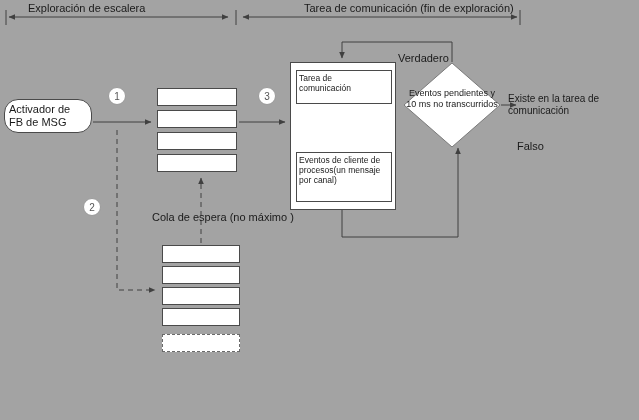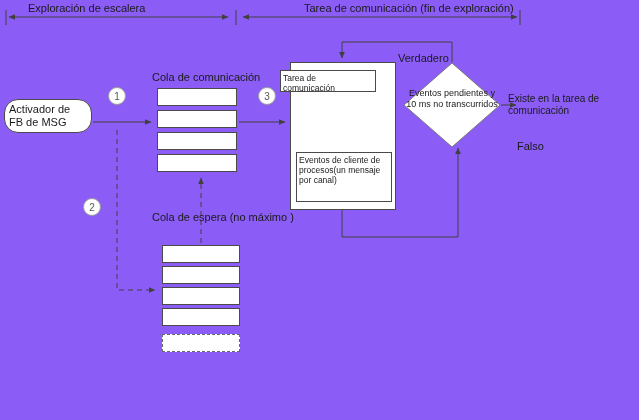--- a/index.html
+++ b/index.html
@@ -1,18 +1,18 @@
 <!DOCTYPE html>
 <html><head>
 <meta charset="utf-8">
 <style>
   * { margin:0; padding:0; box-sizing:border-box; }
   html,body { background:#ffffff; }
   .canvas {
-    position:relative; width:639px; height:420px; background:#8b5cf6;
+    position:relative; width:639px; height:420px; background:#a3a3a3;
     font-family:"Liberation Sans", sans-serif; color:#1a1a1a; overflow:hidden;
   }
   .abs { position:absolute; }
   .lbl { position:absolute; font-size:11px; white-space:nowrap; color:#1a1a1a; }
   .box {
     position:absolute; border:1px solid #4a4a4a; background:#ffffff;
     white-space:pre-line;
   }
   .slot { width:80px; height:18px; border:1px solid #4a4a4a; background:#ffffff; }
   .wait .slot { width:78px; }
@@ -67,41 +67,40 @@
   <div class="lbl" style="left:28px; top:2px;">Exploración de escalera</div>
   <div class="lbl" style="left:264px; top:2px;margin-left:40px;">Tarea de comunicación (fin de exploración)</div>
 
   <div class="box" style="left:4px; top:99px; width:88px; height:34px; font-size:11px; line-height:13px; padding:3px 4px;border-radius:14px;">Activador de
 FB de MSG</div>
 
   <div class="circle" style="left:108px; top:87px;">1</div>
   <div class="circle" style="left:83px; top:198px;">2</div>
   <div class="circle" style="left:258px; top:87px;">3</div>
 
-  <div class="lbl" style="left:152px; top:71px;">Cola de comunicación</div>
   <div class="abs col" style="left:157px; top:88px; gap:4px;">
       <div class="slot"></div>
       <div class="slot"></div>
       <div class="slot"></div>
       <div class="slot"></div>
     </div>
 
   <div class="lbl" style="left:152px; top:211px;">Cola de espera (no máximo )</div>
   <div class="abs col wait" style="left:162px; top:245px; gap:3px;">
       <div class="slot"></div>
       <div class="slot"></div>
       <div class="slot"></div>
       <div class="slot"></div>
     </div>
   <div class="abs col wait" style="left:162px; top:334px;">
       <div class="slot dashed"></div>
     </div>
 
   <div class="box" style="left:290px; top:62px; width:106px; height:148px;"></div>
-  <div class="inner" style="left:280px; top:70px; width:96px; height:22px;">Tarea de
+  <div class="inner" style="left:296px; top:70px; width:96px; height:34px;">Tarea de
 comunicación</div>
   <div class="inner" style="left:296px; top:146px; width:96px; height:50px;margin-top:6px;">Eventos de cliente de
 procesos(un mensaje
 por canal)</div>
 
   <div class="abs" style="left:405px; top:88px; width:94px; text-align:center; font-size:9px; line-height:11px;">Eventos pendientes y 10 ms no transcurridos</div>
   <div class="lbl" style="left:398px; top:52px;">Verdadero</div>
   <div class="lbl" style="left:497px; top:140px;padding-left:20px;">Falso</div>
 
   <div class="abs" style="left:508px; top:93px; width:112px; font-size:10px; line-height:12px; white-space:pre-line;">Existe en la tarea de

